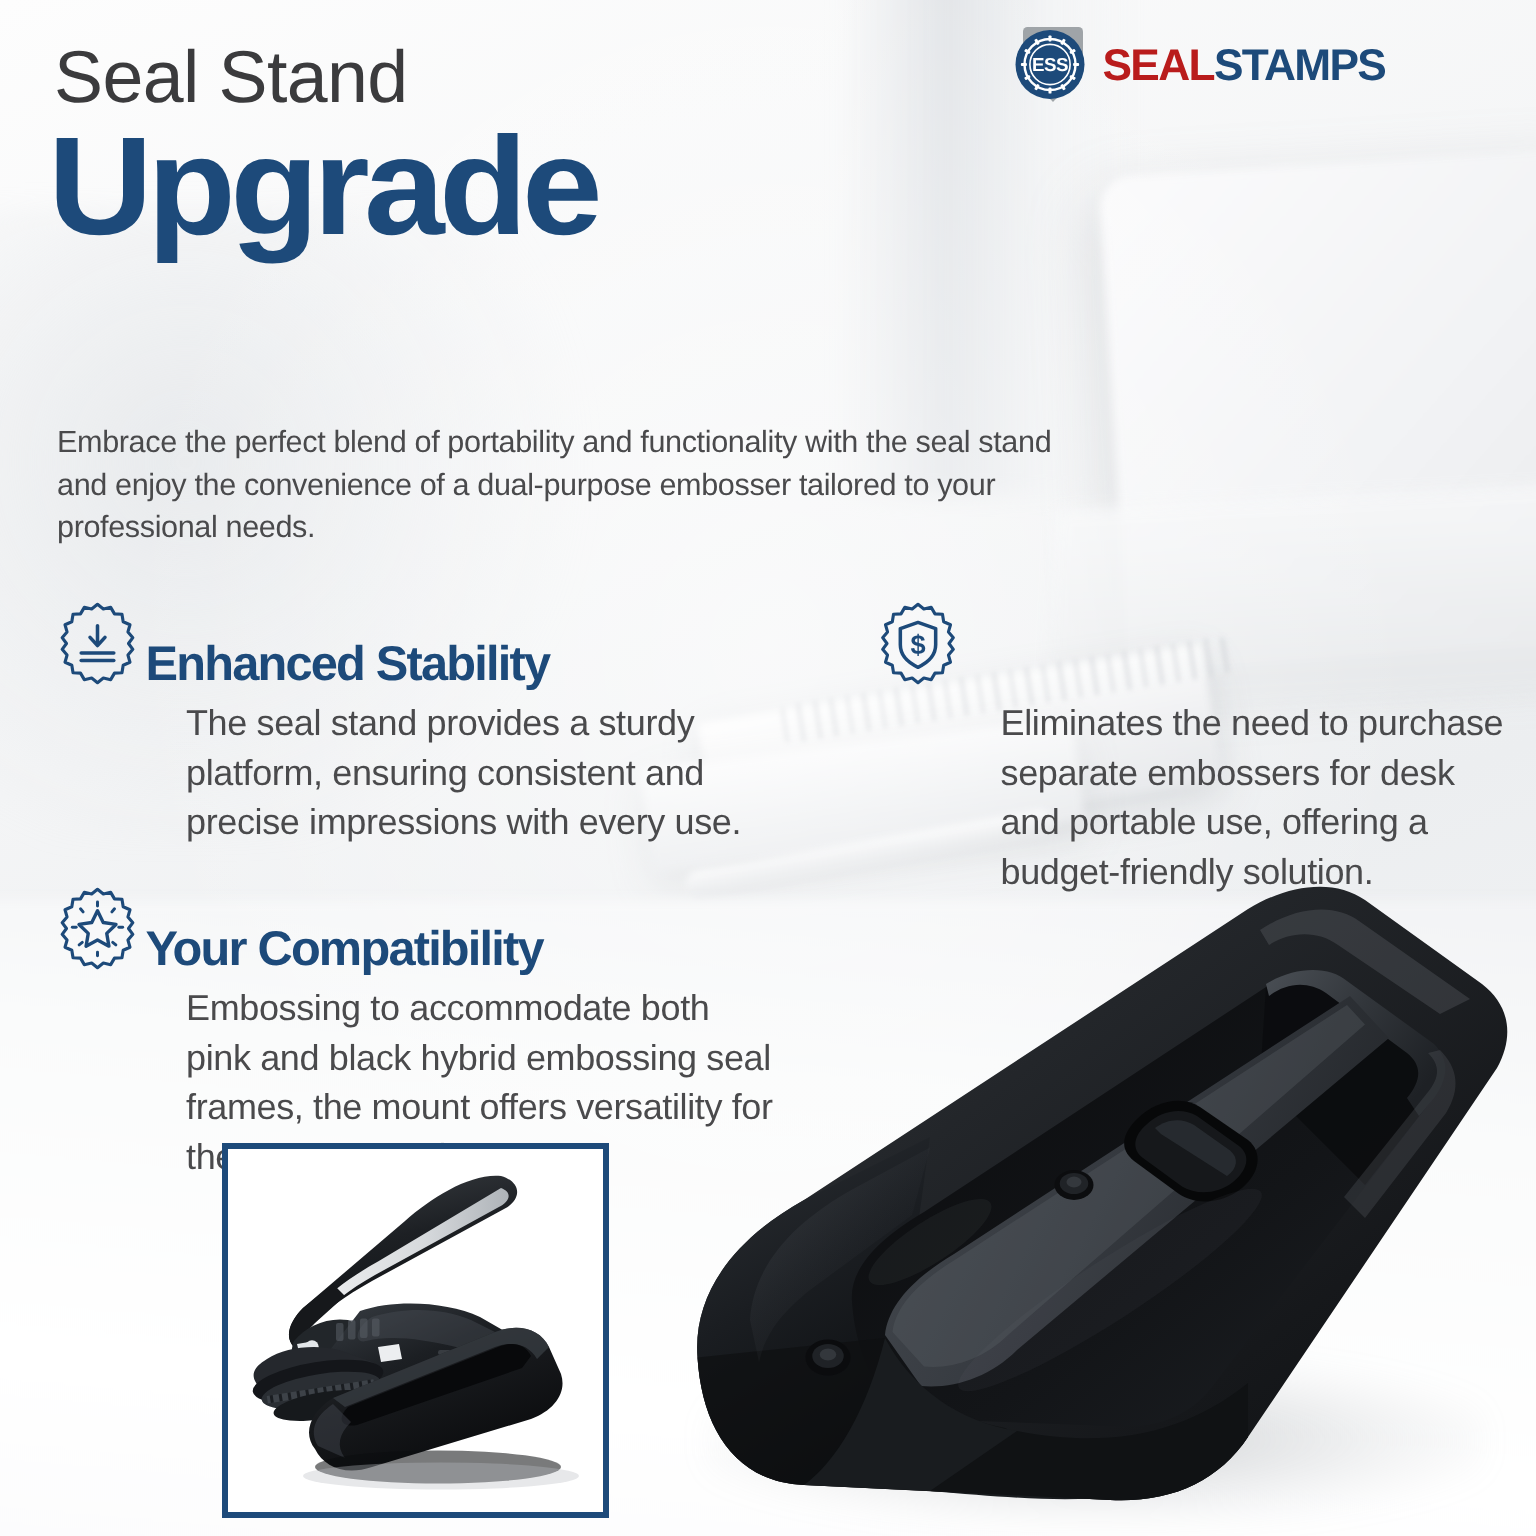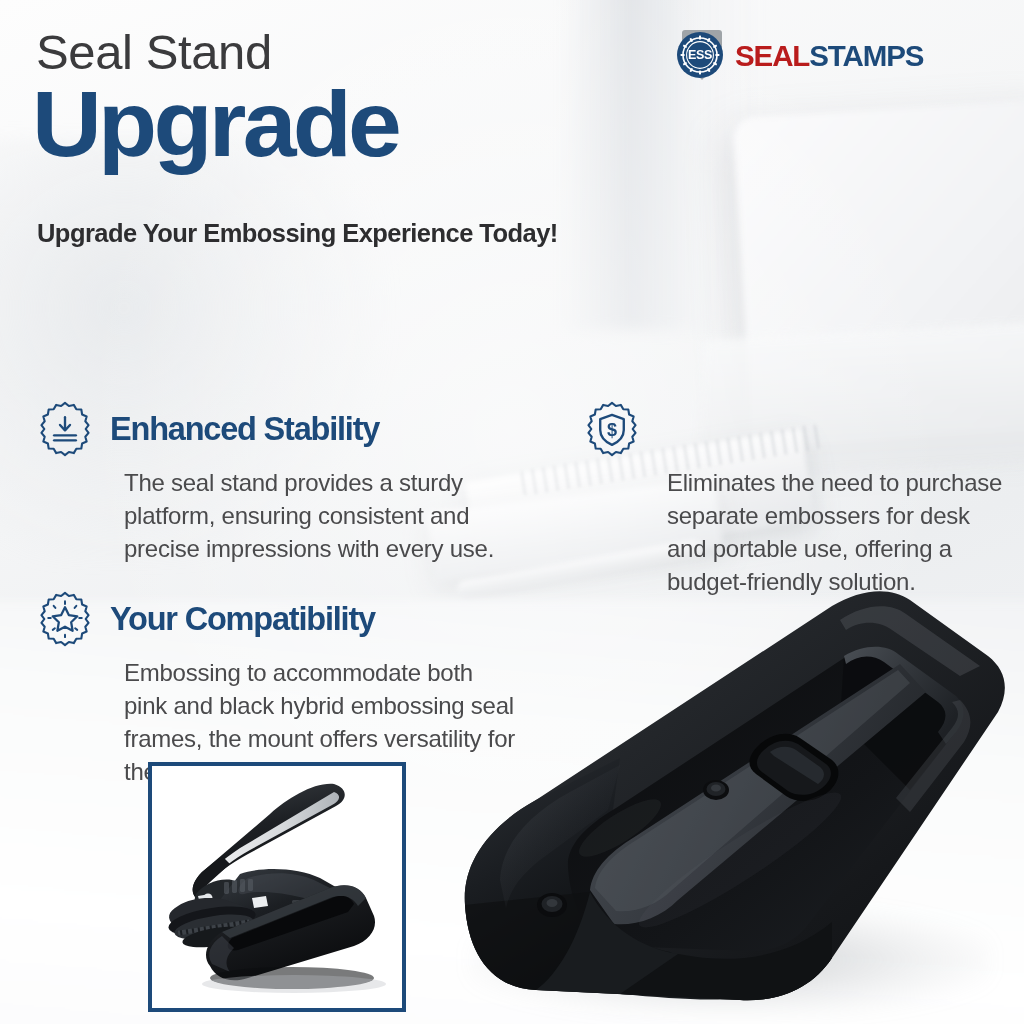--- a/index.html
+++ b/index.html
@@ -116,21 +116,21 @@
     background: radial-gradient(circle at 40% 40%, rgba(226,229,232,0.7) 0%, rgba(255,255,255,0) 72%);
     filter: blur(9px);
   }
   .bg-vignette {
     background: radial-gradient(ellipse at 50% 42%, rgba(255,255,255,0.55) 0%, rgba(255,255,255,0) 60%);
   }
 
   
   .logo {
     position: absolute;
-    left: 676px; top: 28px;
+    left: 676px; top: 16px;
     width: 334px; height: 56px;
     display: flex;
     align-items: center;
     gap: 7px;
   }
   .logo-shield-wrap {
     position: relative;
     width: 52px; height: 54px;
     flex: none;
   }
@@ -219,22 +219,22 @@
   
   .feature {
     position: absolute;
   }
   .f-stability { left: 36px; top: 400px; width: 510px; }
   .f-cost      { left: 583px; top: 400px; width: 420px; }
   .f-dual      { left: 36px; top: 590px; width: 480px; }
 
   .f-head-row {
     display: flex;
-    align-items: center;
-    gap: 16px;
+    align-items: flex-end;
+    gap: 3px;
   }
   .f-icon {
     flex: none;
     width: 58px; height: 58px;
   }
   .f-title {
     font-size: 32.5px;
     font-weight: bold;
     color: #1d4a7a;
     letter-spacing: -1.2px;
@@ -327,21 +327,21 @@
       <div class="logo-ess">ESS</div>
     </div>
     <div class="logo-text">
         <span class="logo-gray">SEAL</span>
         <span class="logo-navy">STAMPS</span>
     </div>
   </div>
 
   <div class="kicker">Seal Stand</div>
   <div class="hero">Upgrade</div>
-  <div class="subhead">Upgrade Your Embossing Experience Today!</div>
+  <div class="intro">Embrace the perfect blend of portability and functionality with the seal stand and enjoy the convenience of a dual-purpose embosser tailored to your professional needs.</div>
 
   <div class="feature f-stability">
     <div class="f-head-row">
       <svg class="f-icon" viewBox="0 0 64 64">
         <path d="M32 3.2 36.3 6.6 41.7 5.4 44.5 10.2 50 10.5 50.9 16 55.9 18.2 54.4 23.5 58 27.7 54.8 32 58 36.3 54.4 40.5 55.9 45.8 50.9 48 50 53.5 44.5 53.8 41.7 58.6 36.3 57.4 32 60.8 27.7 57.4 22.3 58.6 19.5 53.8 14 53.5 13.1 48 8.1 45.8 9.6 40.5 6 36.3 9.2 32 6 27.7 9.6 23.5 8.1 18.2 13.1 16 14 10.5 19.5 10.2 22.3 5.4 27.7 6.6Z" fill="none" stroke="#1d4a7a" stroke-width="2.3" stroke-linejoin="round"></path>
         <g stroke="#1d4a7a" stroke-width="2.6" stroke-linecap="round" fill="none">
           <line x1="32" y1="19" x2="32" y2="32.5"></line>
           <polyline points="26.5,27.5 32,33.5 37.5,27.5" stroke-linejoin="round"></polyline>
           <line x1="20" y1="39" x2="44" y2="39"></line>
           <line x1="20" y1="44.5" x2="44" y2="44.5"></line>

